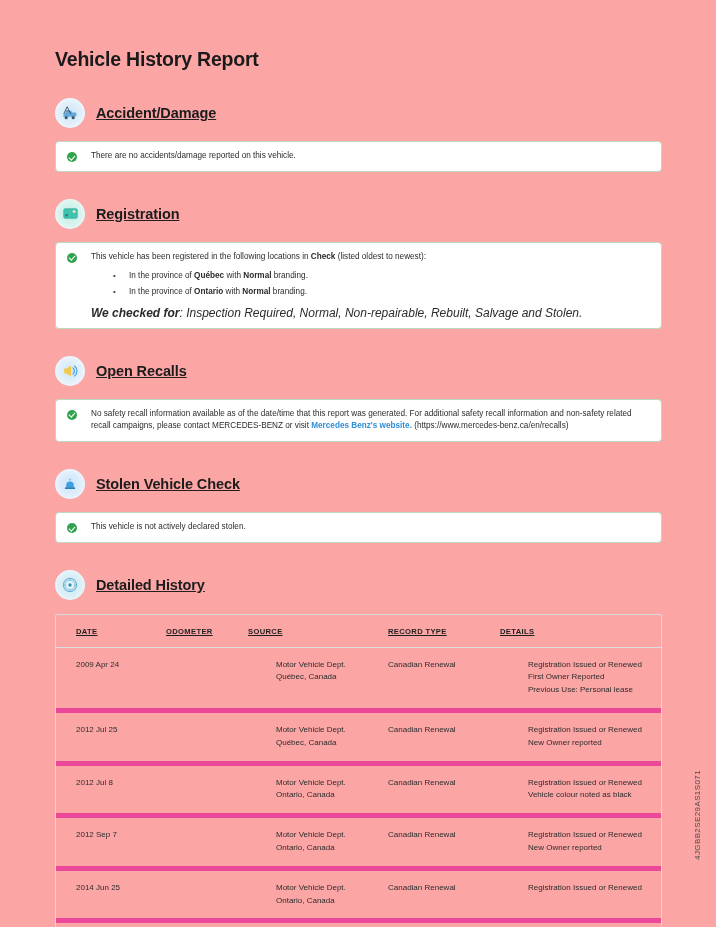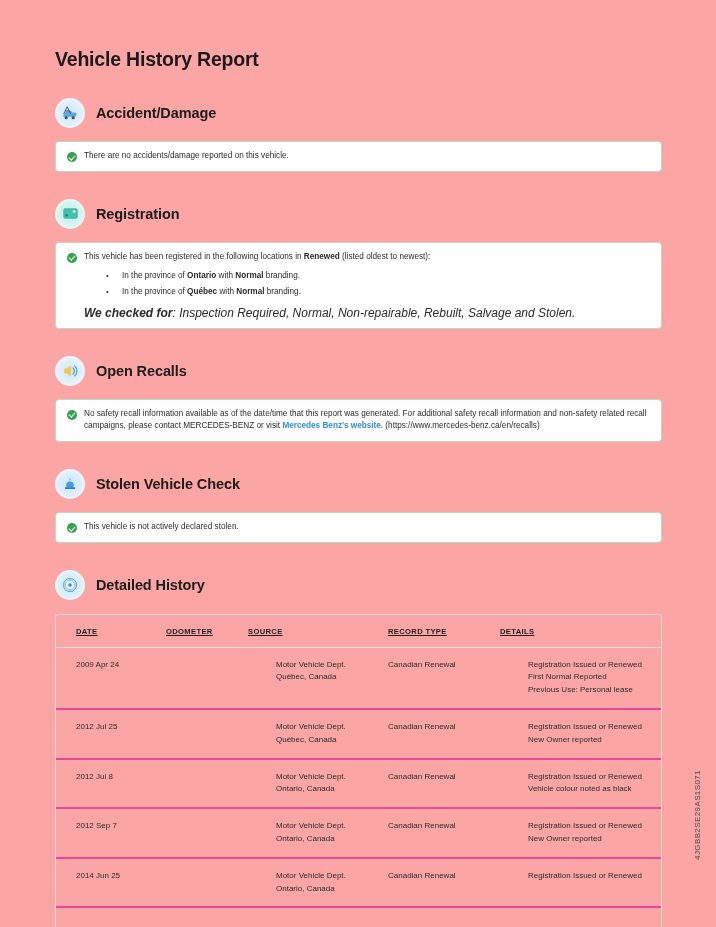--- a/index.html
+++ b/index.html
@@ -38,20 +38,21 @@
     margin: 0;
     padding-top: 48px;
   }
 
   
   .section-head {
     display: flex;
     align-items: center;
     gap: 11px;
     margin-top: 27px;
+    text-decoration: underline;
   }
   .section-head .sec-icon {
     width: 30px;
     height: 30px;
     flex: 0 0 30px;
     border-radius: 50%;
     position: relative;
     display: flex;
     align-items: center;
     justify-content: center;
@@ -76,21 +77,21 @@
     border: 1px solid #bcd9c4;
     border-radius: 4px;
     background: #ffffff;
     padding: 8px 11px 8px 11px;
     box-sizing: border-box;
     position: relative;
   }
   .result-row {
     display: flex;
     align-items: flex-start;
-    gap: 7px;
+    gap: 14px;
   }
   .check-badge {
     width: 10px;
     height: 10px;
     flex: 0 0 10px;
     margin-top: 2px;
     border-radius: 50%;
     background: #31a34c;
     position: relative;
   }
@@ -172,21 +173,21 @@
     padding: 12px 4px 11px 0;
     border-bottom: 1px solid #dcdcdc;
     text-decoration: underline;
   }
   table.history td {
     vertical-align: top;
     font-size: 8px;
     line-height: 1.6;
     color: #2c2c2c;
     padding: 11px 6px 11px 0;
-    border-bottom: 2px solid #ec4899;
+    border-bottom: 5px solid #ec4899;
   }
   .col-date { width: 110px; padding-left: 20px !important; }
   .col-odo { width: 82px; }
   .col-source { width: 140px; }
   .col-type { width: 112px; }
   .col-details { width: auto; }
   td.col-date { padding-left: 20px; }
   th.col-date { padding-left: 20px; }
 
   .cell-line { display: block; padding-left: 28px; }
@@ -250,28 +251,28 @@
         </svg>
       </span>
       <span class="sec-title">Registration</span>
     </div>
 
     <div class="result-box">
       <div class="result-row">
         <span class="check-badge"></span>
         <div style="flex:1">
           <div class="box-text">
-            <span>This vehicle has been registered in the following locations in </span><b>Renewed</b><span> (listed oldest to newest):</span>
+            <span>This vehicle has been registered in the following locations in </span><b>Check</b><span> (listed oldest to newest):</span>
           </div>
           <ul class="reg-list">
             <li>
-              <span>In the province of </span><b>Ontario</b><span> with </span><b>Normal</b><span> branding.</span>
+              <span>In the province of </span><b>Québec</b><span> with </span><b>Normal</b><span> branding.</span>
             </li>
             <li>
-              <span>In the province of </span><b>Québec</b><span> with </span><b>Normal</b><span> branding.</span>
+              <span>In the province of </span><b>Ontario</b><span> with </span><b>Normal</b><span> branding.</span>
             </li>
           </ul>
           <div class="checked-for">
             <b>We checked for</b><span>: Inspection Required, Normal, Non-repairable, Rebuilt, Salvage and Stolen.</span>
           </div>
         </div>
       </div>
     </div>
 
     <div class="section-head">
@@ -346,21 +347,21 @@
           <tr>
             <td class="col-date">2009 Apr 24</td>
             <td></td>
             <td>
               <span class="cell-line">Motor Vehicle Dept.</span>
               <span class="cell-line">Québec, Canada</span>
             </td>
             <td>Canadian Renewal</td>
             <td>
               <span class="cell-line">Registration Issued or Renewed</span>
-              <span class="cell-line">First Normal Reported</span>
+              <span class="cell-line">First Owner Reported</span>
               <span class="cell-line">Previous Use: Personal lease</span>
             </td>
           </tr>
           <tr>
             <td class="col-date">2012 Jul 25</td>
             <td></td>
             <td>
               <span class="cell-line">Motor Vehicle Dept.</span>
               <span class="cell-line">Québec, Canada</span>
             </td>

